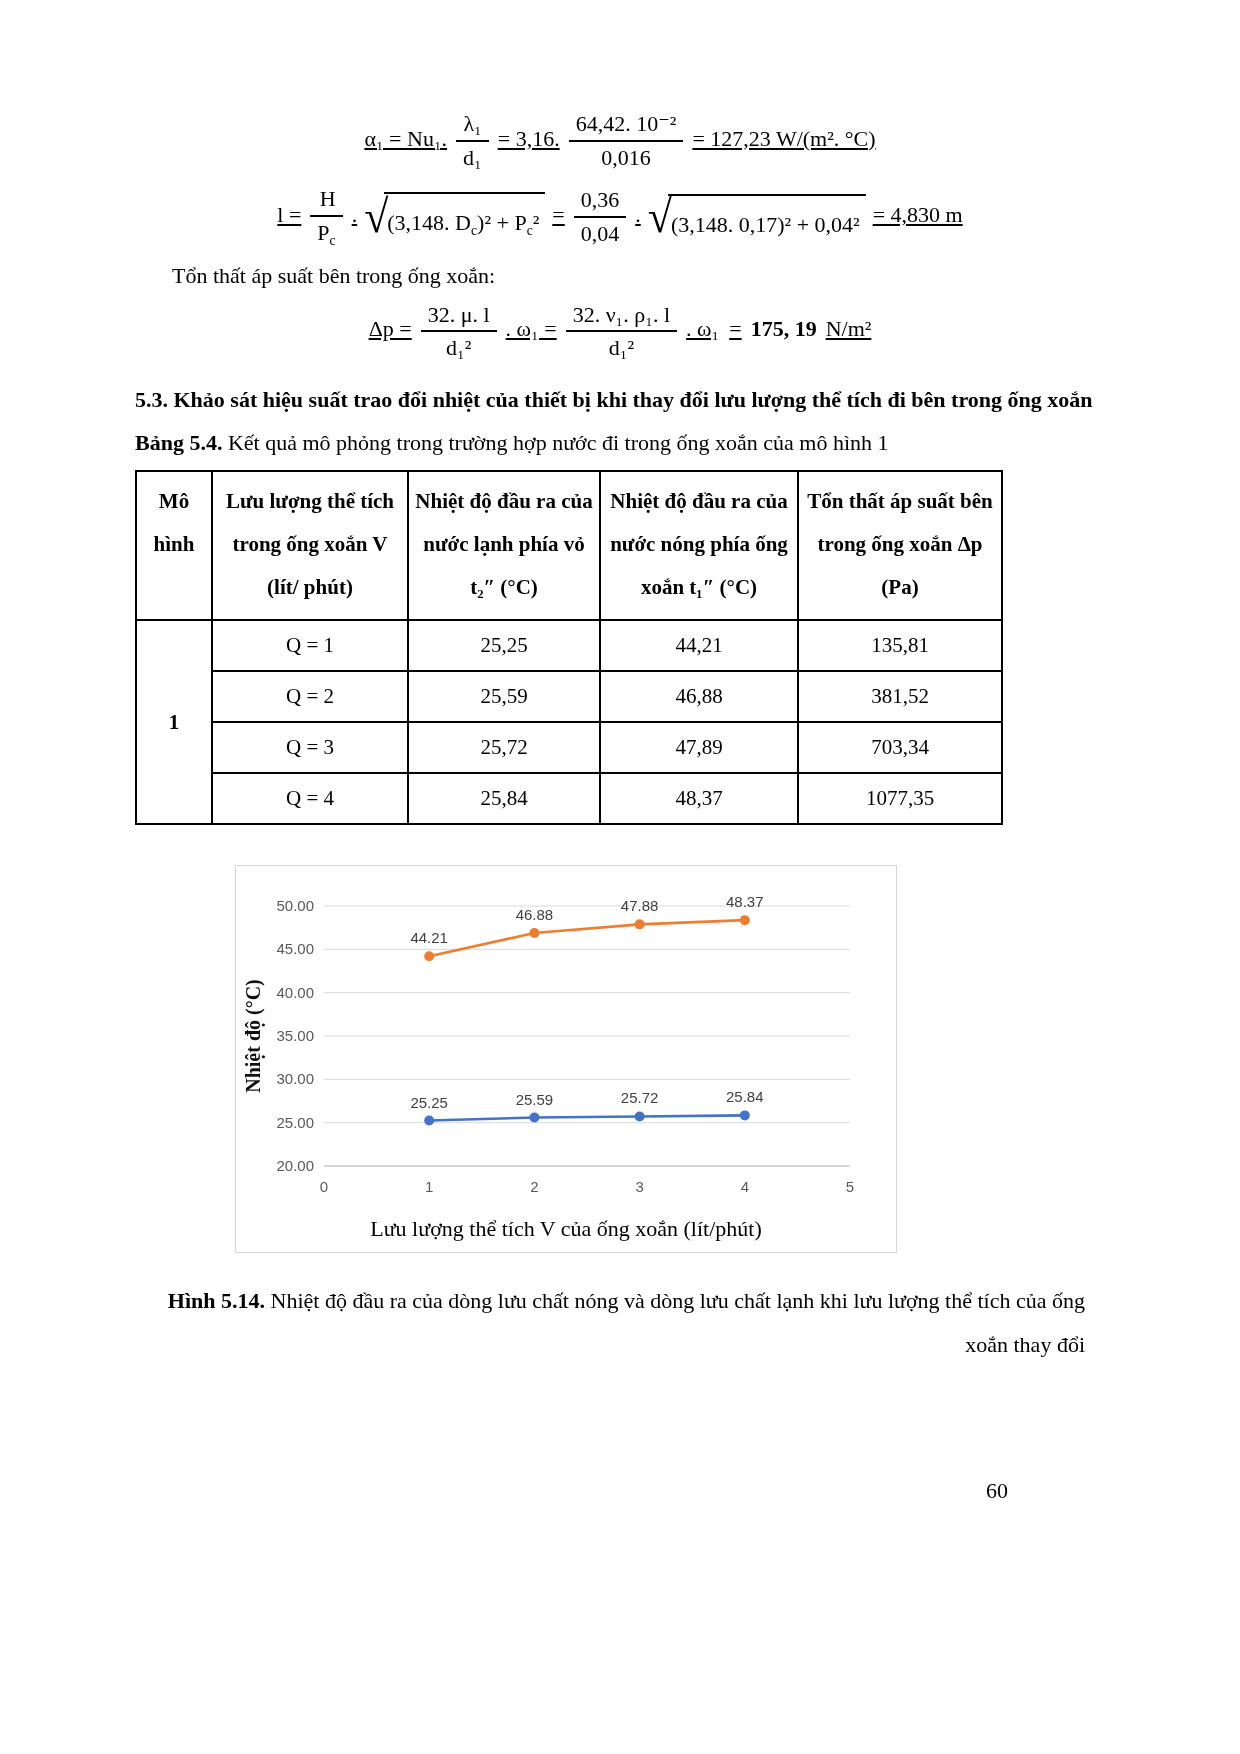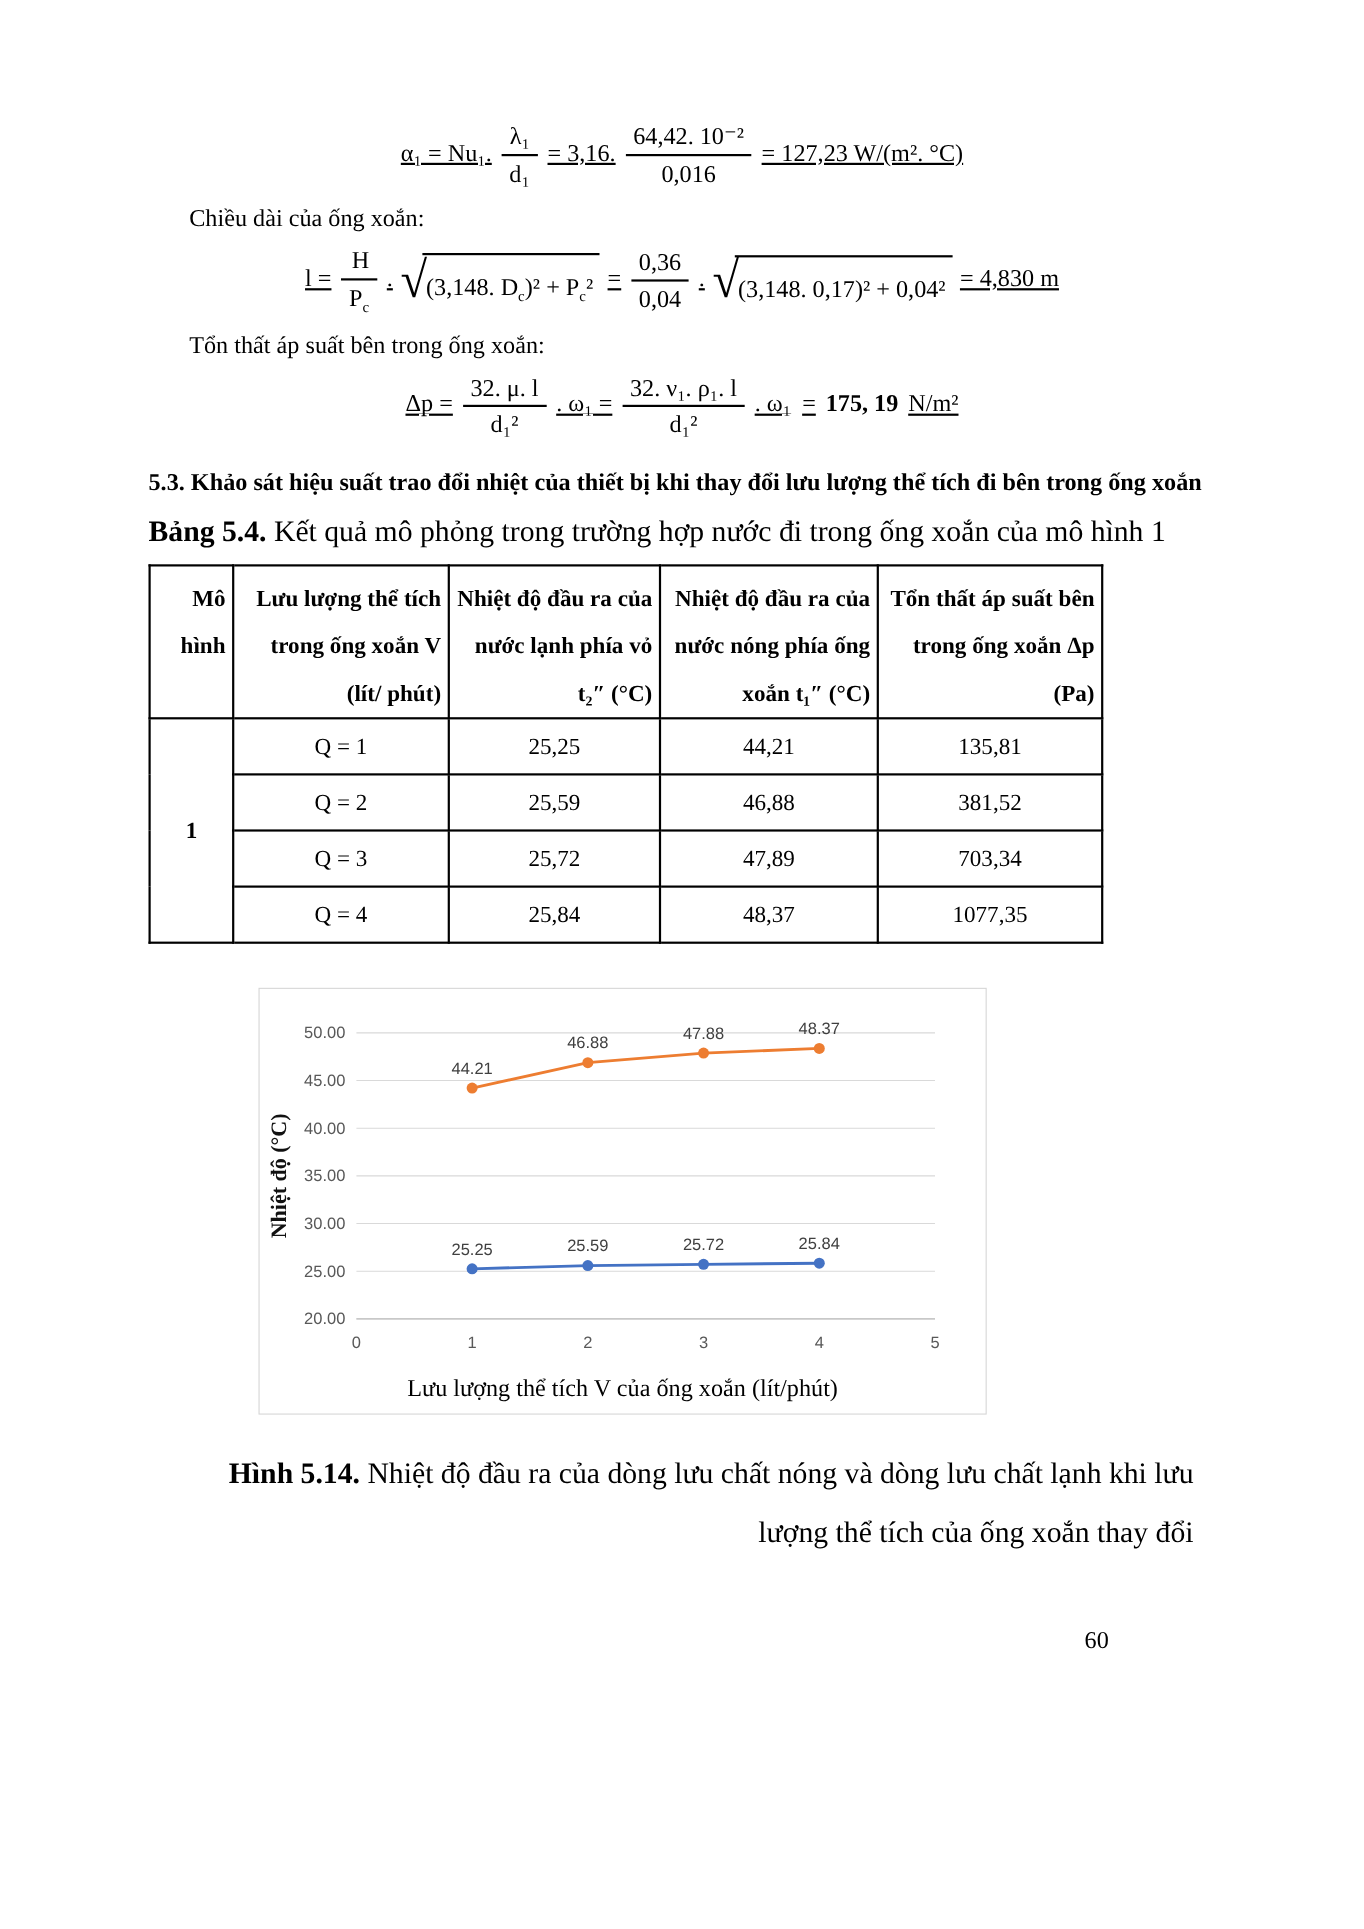--- a/index.html
+++ b/index.html
@@ -35,41 +35,41 @@
   .fresult { font-weight:bold; margin:0 4px; }
 
   
   .body-text { font-size:22px; margin:8px 0 12px 0; }
   .indent { padding-left:37px; }
   .section-heading {
     font-size:22px; font-weight:bold;
     line-height:2.0; text-align:justify;
     margin:16px 0 6px 0;
   }
-  .caption { font-size:27px; margin:8px 0 14px 0; }
+  .caption { font-size:22px; margin:8px 0 14px 0; }
   .caption b { font-weight:bold; }
 
   
   table.data-table {
     border-collapse:collapse;
     width:866px;
     table-layout:fixed;
     font-size:21px;
     margin:6px 0 0 0;
   }
   table.data-table th, table.data-table td {
     border:2px solid #000;
     text-align:center;
     padding:2px 6px;
   }
   table.data-table th {
     font-weight:bold;
     vertical-align:top;
     line-height:2.05;
-    padding-top:8px; padding-bottom:0;text-align:right;
+    padding-top:8px; padding-bottom:10px;
   }
   table.data-table td { height:45px; vertical-align:middle; }
   td.model-cell { font-weight:bold; vertical-align:top; padding-top:10px; }
   .col-model { width:76px; }
   .col-flow  { width:196px; }
   .col-t2    { width:192px; }
   .col-t1    { width:198px; }
   .col-dp    { width:204px; }
 
   
@@ -122,21 +122,20 @@
   <div class="formula">
     <span class="fpart">α₁ = Nu₁.</span><span class="frac">
         <span class="num">λ₁</span>
         <span class="den">d₁</span>
       </span><span class="fpart">= 3,16.</span><span class="frac">
         <span class="num">64,42. 10⁻²</span>
         <span class="den">0,016</span>
       </span><span class="fpart">= 127,23  W/(m². °C)</span>
   </div>
 
-  <p class="body-text indent">Chiều dài của ống xoắn:</p>
 
   <div class="formula">
     <span class="fpart">l =</span><span class="frac">
         <span class="num">H</span>
         <span class="den"><span>P</span><sub class="fsub">c</sub></span>
       </span><span class="fpart">.</span><span class="sqrt">
         <span class="sign">√</span>
         <span class="radicand"><span>(3,148. D</span><sub class="fsub">c</sub><span>)² + P</span><sub class="fsub">c</sub><span>²</span></span>
       </span><span class="fpart">=</span><span class="frac">
         <span class="num">0,36</span>

